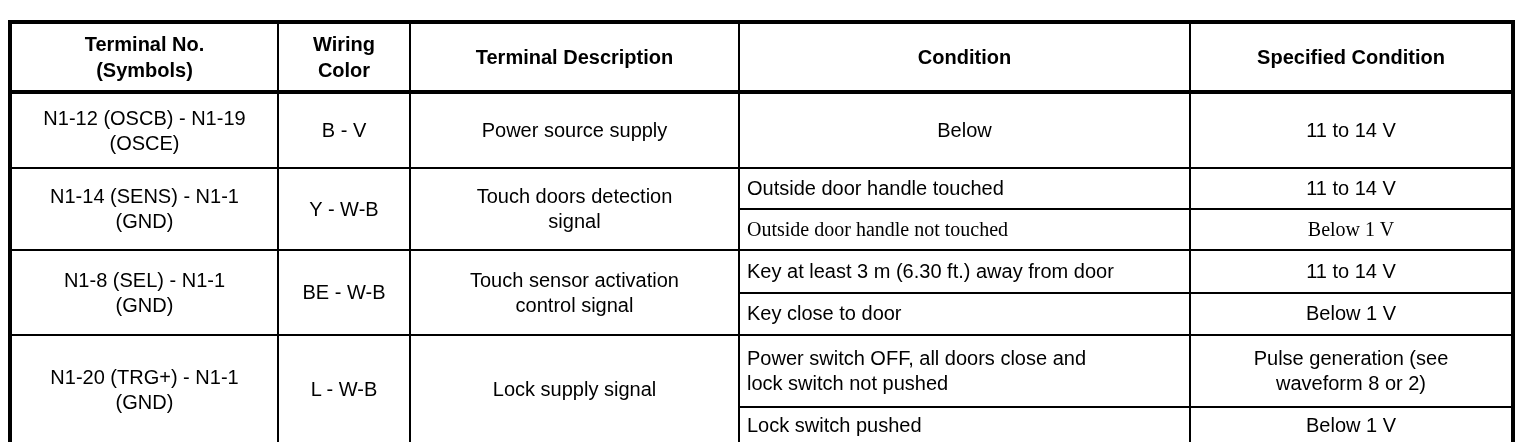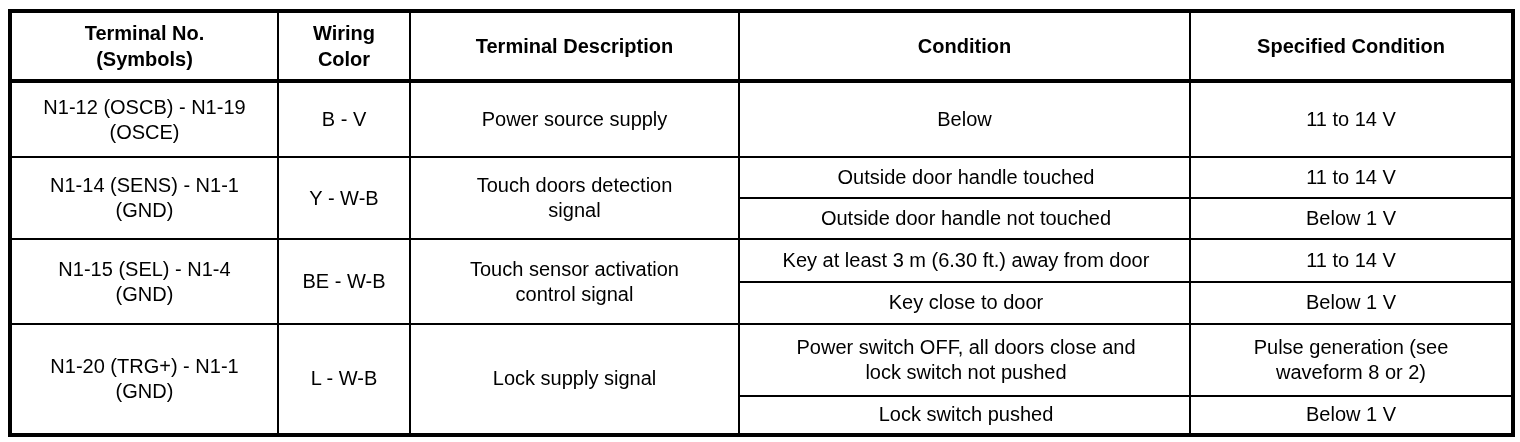--- a/index.html
+++ b/index.html
@@ -4,21 +4,21 @@
 <style>
   html, body {
     margin: 0;
     padding: 0;
     background: #ffffff;
   }
   .page {
     width: 1280px;
     height: 442px;
     box-sizing: border-box;
-    padding: 9px 8px 6px 8px;
+    padding: 20px 8px 6px 8px;
     background: #ffffff;
   }
   table.spec-table {
     border-collapse: collapse;
     table-layout: fixed;
     width: 1503px;
     height: 428px;
     border: 4px solid #000000;
     font-family: "Liberation Sans", sans-serif;
     color: #000000;
@@ -40,28 +40,28 @@
     line-height: 1.3;
   }
   .spec-table td {
     font-size: 20px;
     font-weight: normal;
     text-align: center;
     vertical-align: middle;
     line-height: 1.25;
   }
   .spec-table td.left {
-    text-align: center;
+    text-align: left;
     padding: 0 4px 0 7px;
     margin-top: 16px;
   }
   tr.r-head { height: 70px; }
   tr.r1     { height: 74px; }
   tr.r2a    { height: 40px; }
-  tr.r2b    { height: 40px; }
+  tr.r2b    { height: 40px; font-family: Liberation Serif, serif; }
   tr.r3a    { height: 41px; }
   tr.r3b    { height: 41px; }
   tr.r4a    { height: 70px; }
   tr.r4b    { height: 38px; }
 </style>
 </head>
 <body>
 
 <div class="page">
   <table class="spec-table">
@@ -102,21 +102,21 @@
 signal</td>
         <td class="left">Outside door handle touched</td>
         <td>11 to 14 V</td>
       </tr>
       <tr class="r2b">
         <td class="left">Outside door handle not touched</td>
         <td>Below 1 V</td>
       </tr>
 
       <tr class="r3a">
-        <td rowspan="2">N1-15 (SEL) - N1-4
+        <td rowspan="2">N1-8 (SEL) - N1-1
 (GND)</td>
         <td rowspan="2">BE - W-B</td>
         <td rowspan="2">Touch sensor activation
 control signal</td>
         <td class="left">Key at least 3 m (6.30 ft.) away from door</td>
         <td>11 to 14 V</td>
       </tr>
       <tr class="r3b">
         <td class="left">Key close to door</td>
         <td>Below 1 V</td>

